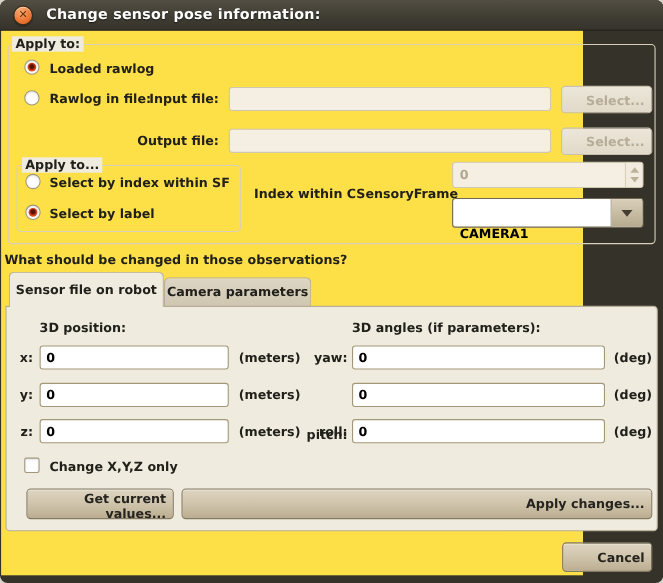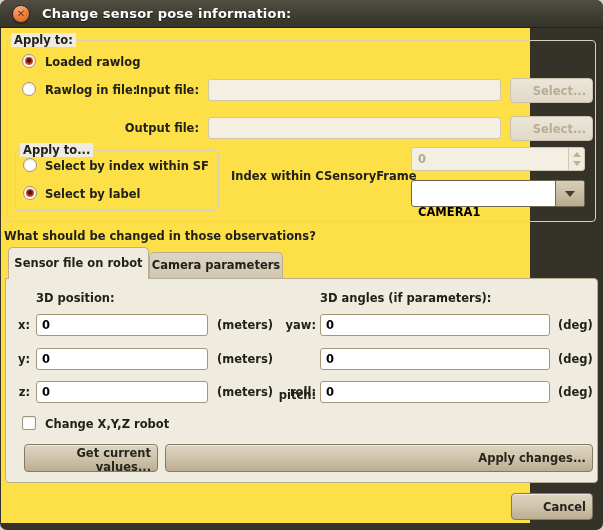--- a/index.html
+++ b/index.html
@@ -192,21 +192,21 @@
       <div class="lbl" style="left:552px; top:73px;">(deg)</div>
 
       <div class="lbl r" style="left:6px; top:106px; width:18px;">z:</div>
       <input class="tf" style="left: 30px; top: 102px; width: 172px;" value="0">
       <div class="lbl" style="left:211px; top:106px;">(meters)</div>
       <div class="lbl r" style="left:260px; top:106px; width:50px;">roll:</div>
       <input class="tf" style="left: 314px; top: 102px; width: 230px;" value="0">
       <div class="lbl" style="left:552px; top:106px;">(deg)</div>
 
       <div class="checkbox" style="left:16px; top:137px;"></div>
-      <div class="lbl" style="left:39px; top:138px;">Change X,Y,Z robot</div>
+      <div class="lbl" style="left:39px; top:138px;">Change X,Y,Z only</div>
 
       <button class="btn" style="left:18px; top:165px; width:134px; height:28px;">Get current values...</button>
       <button class="btn" style="left:159px; top:165px; width:428px; height:28px;">Apply changes...</button>
     </div>
 
     <button class="btn" style="left:510px; top:465px; width:82px; height:27px;">Cancel</button>
   </div>
 </div>
 
 </body></html>

